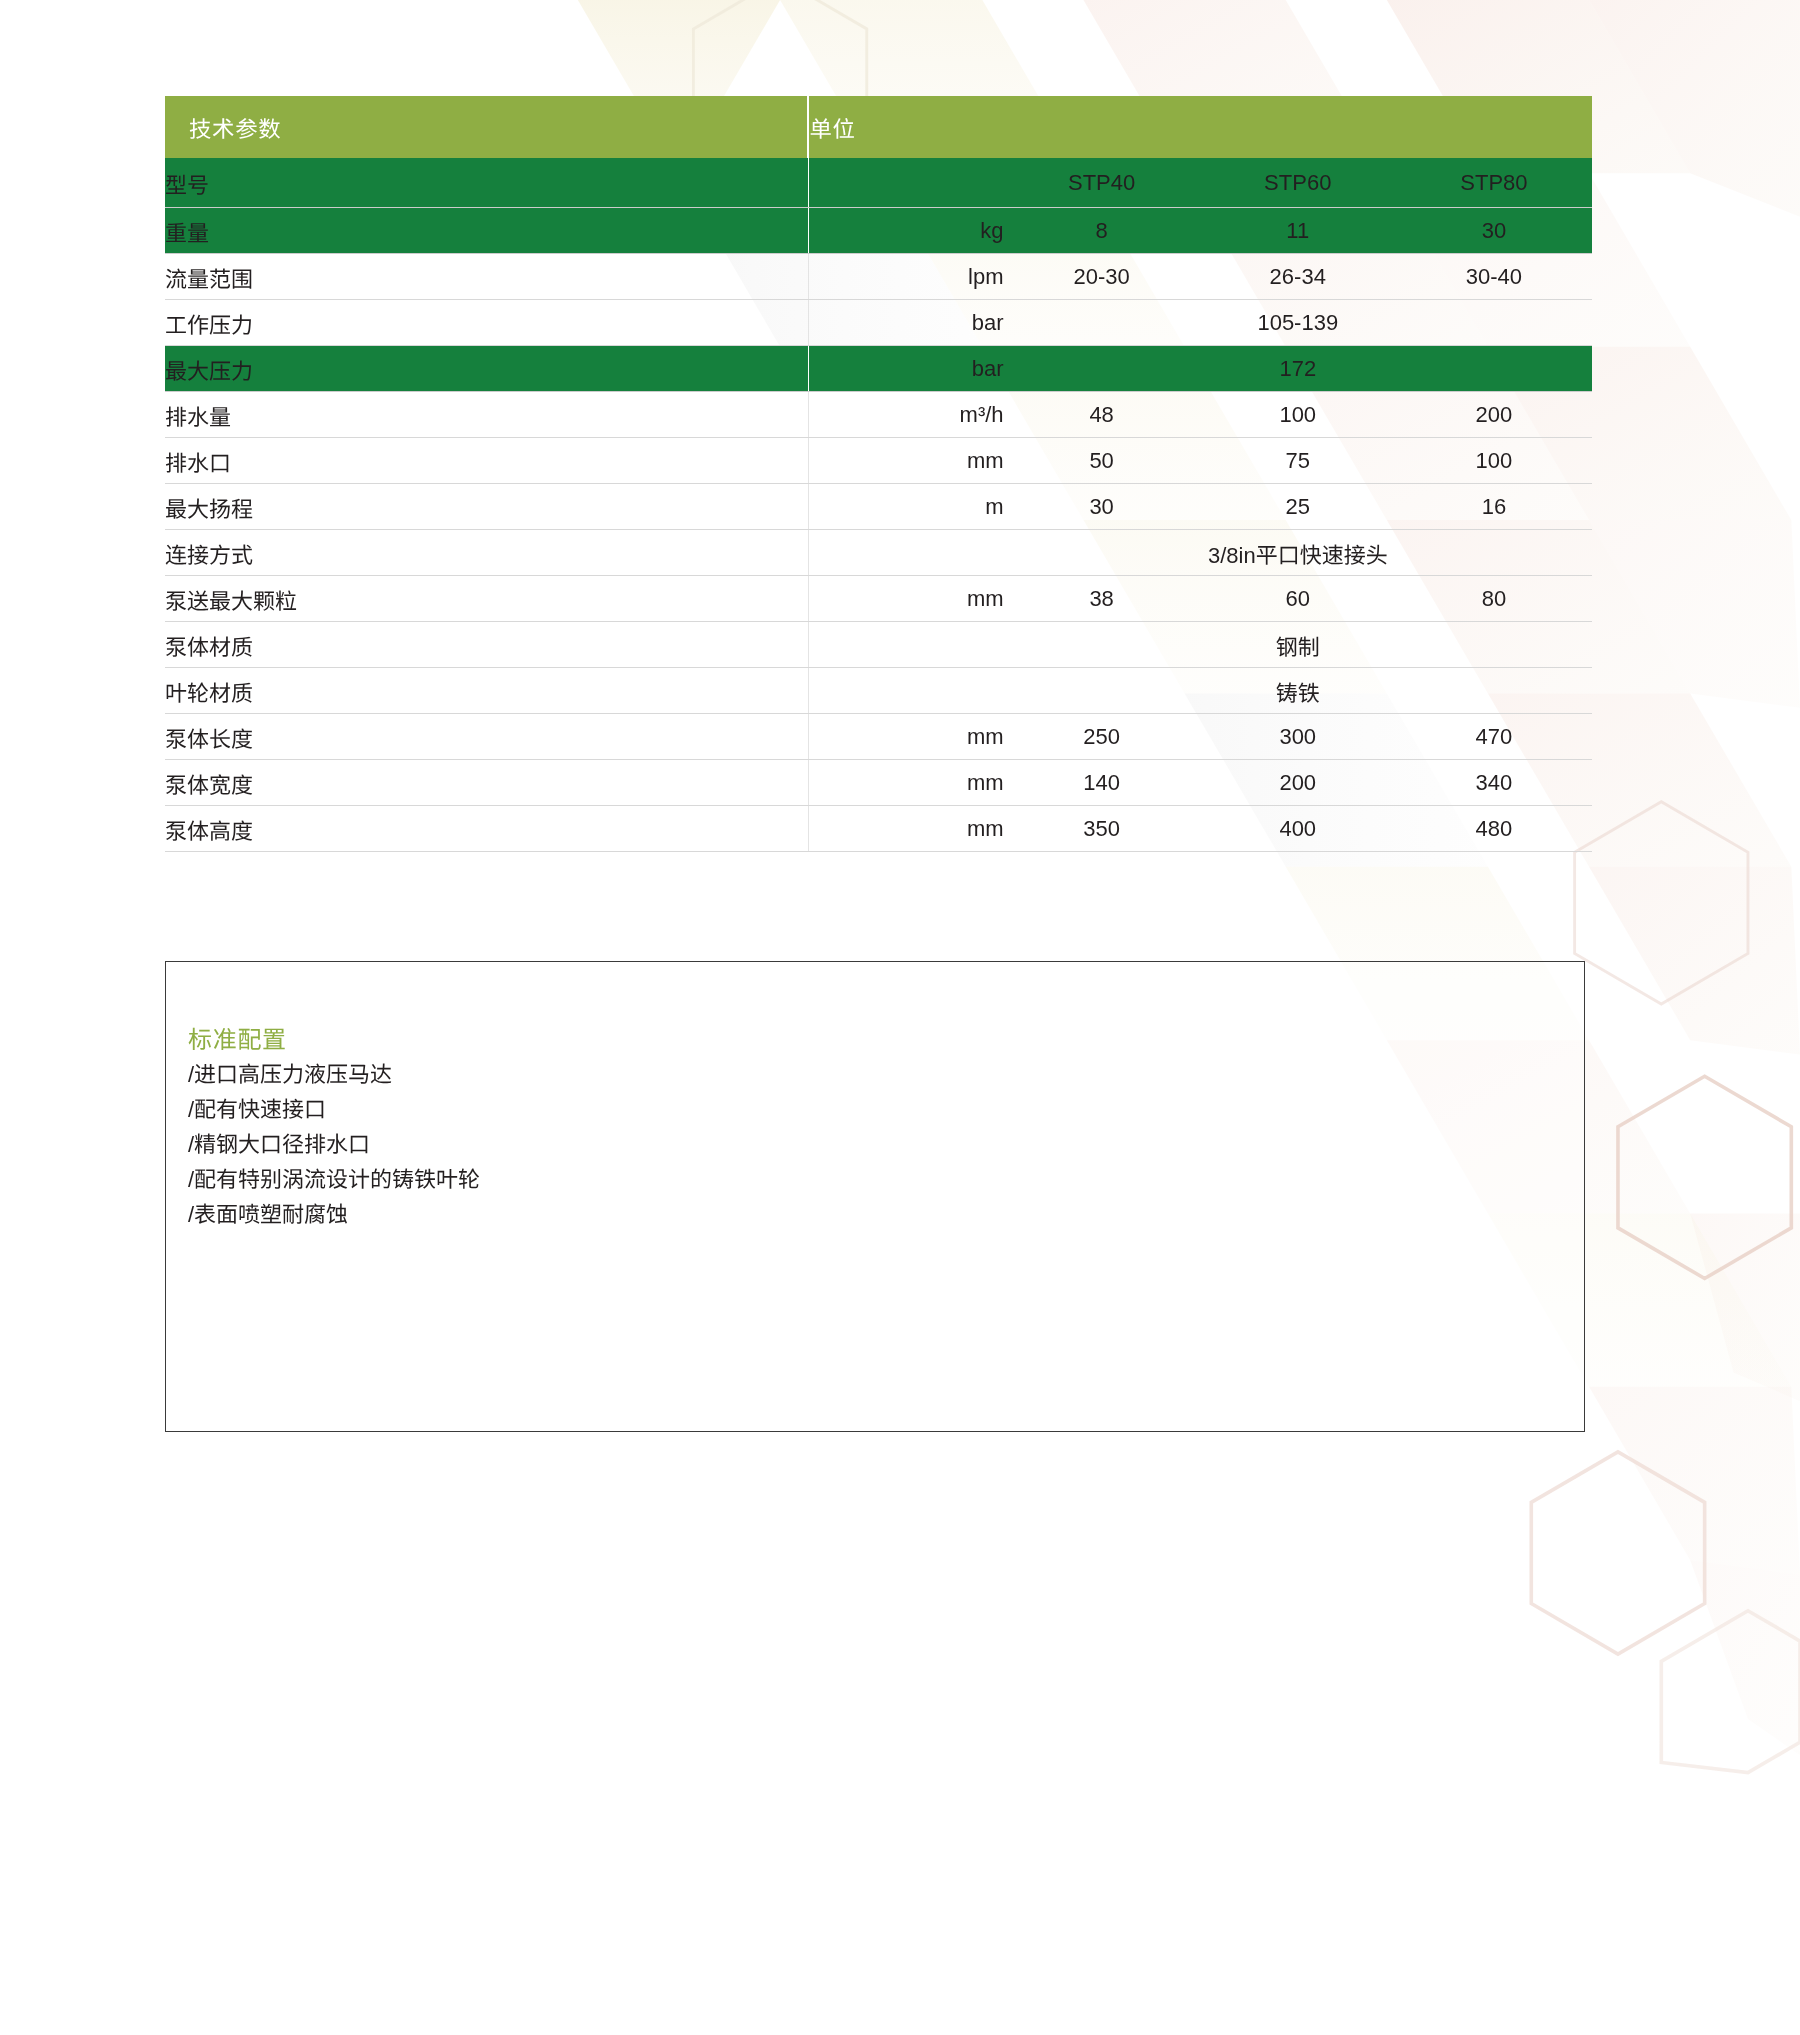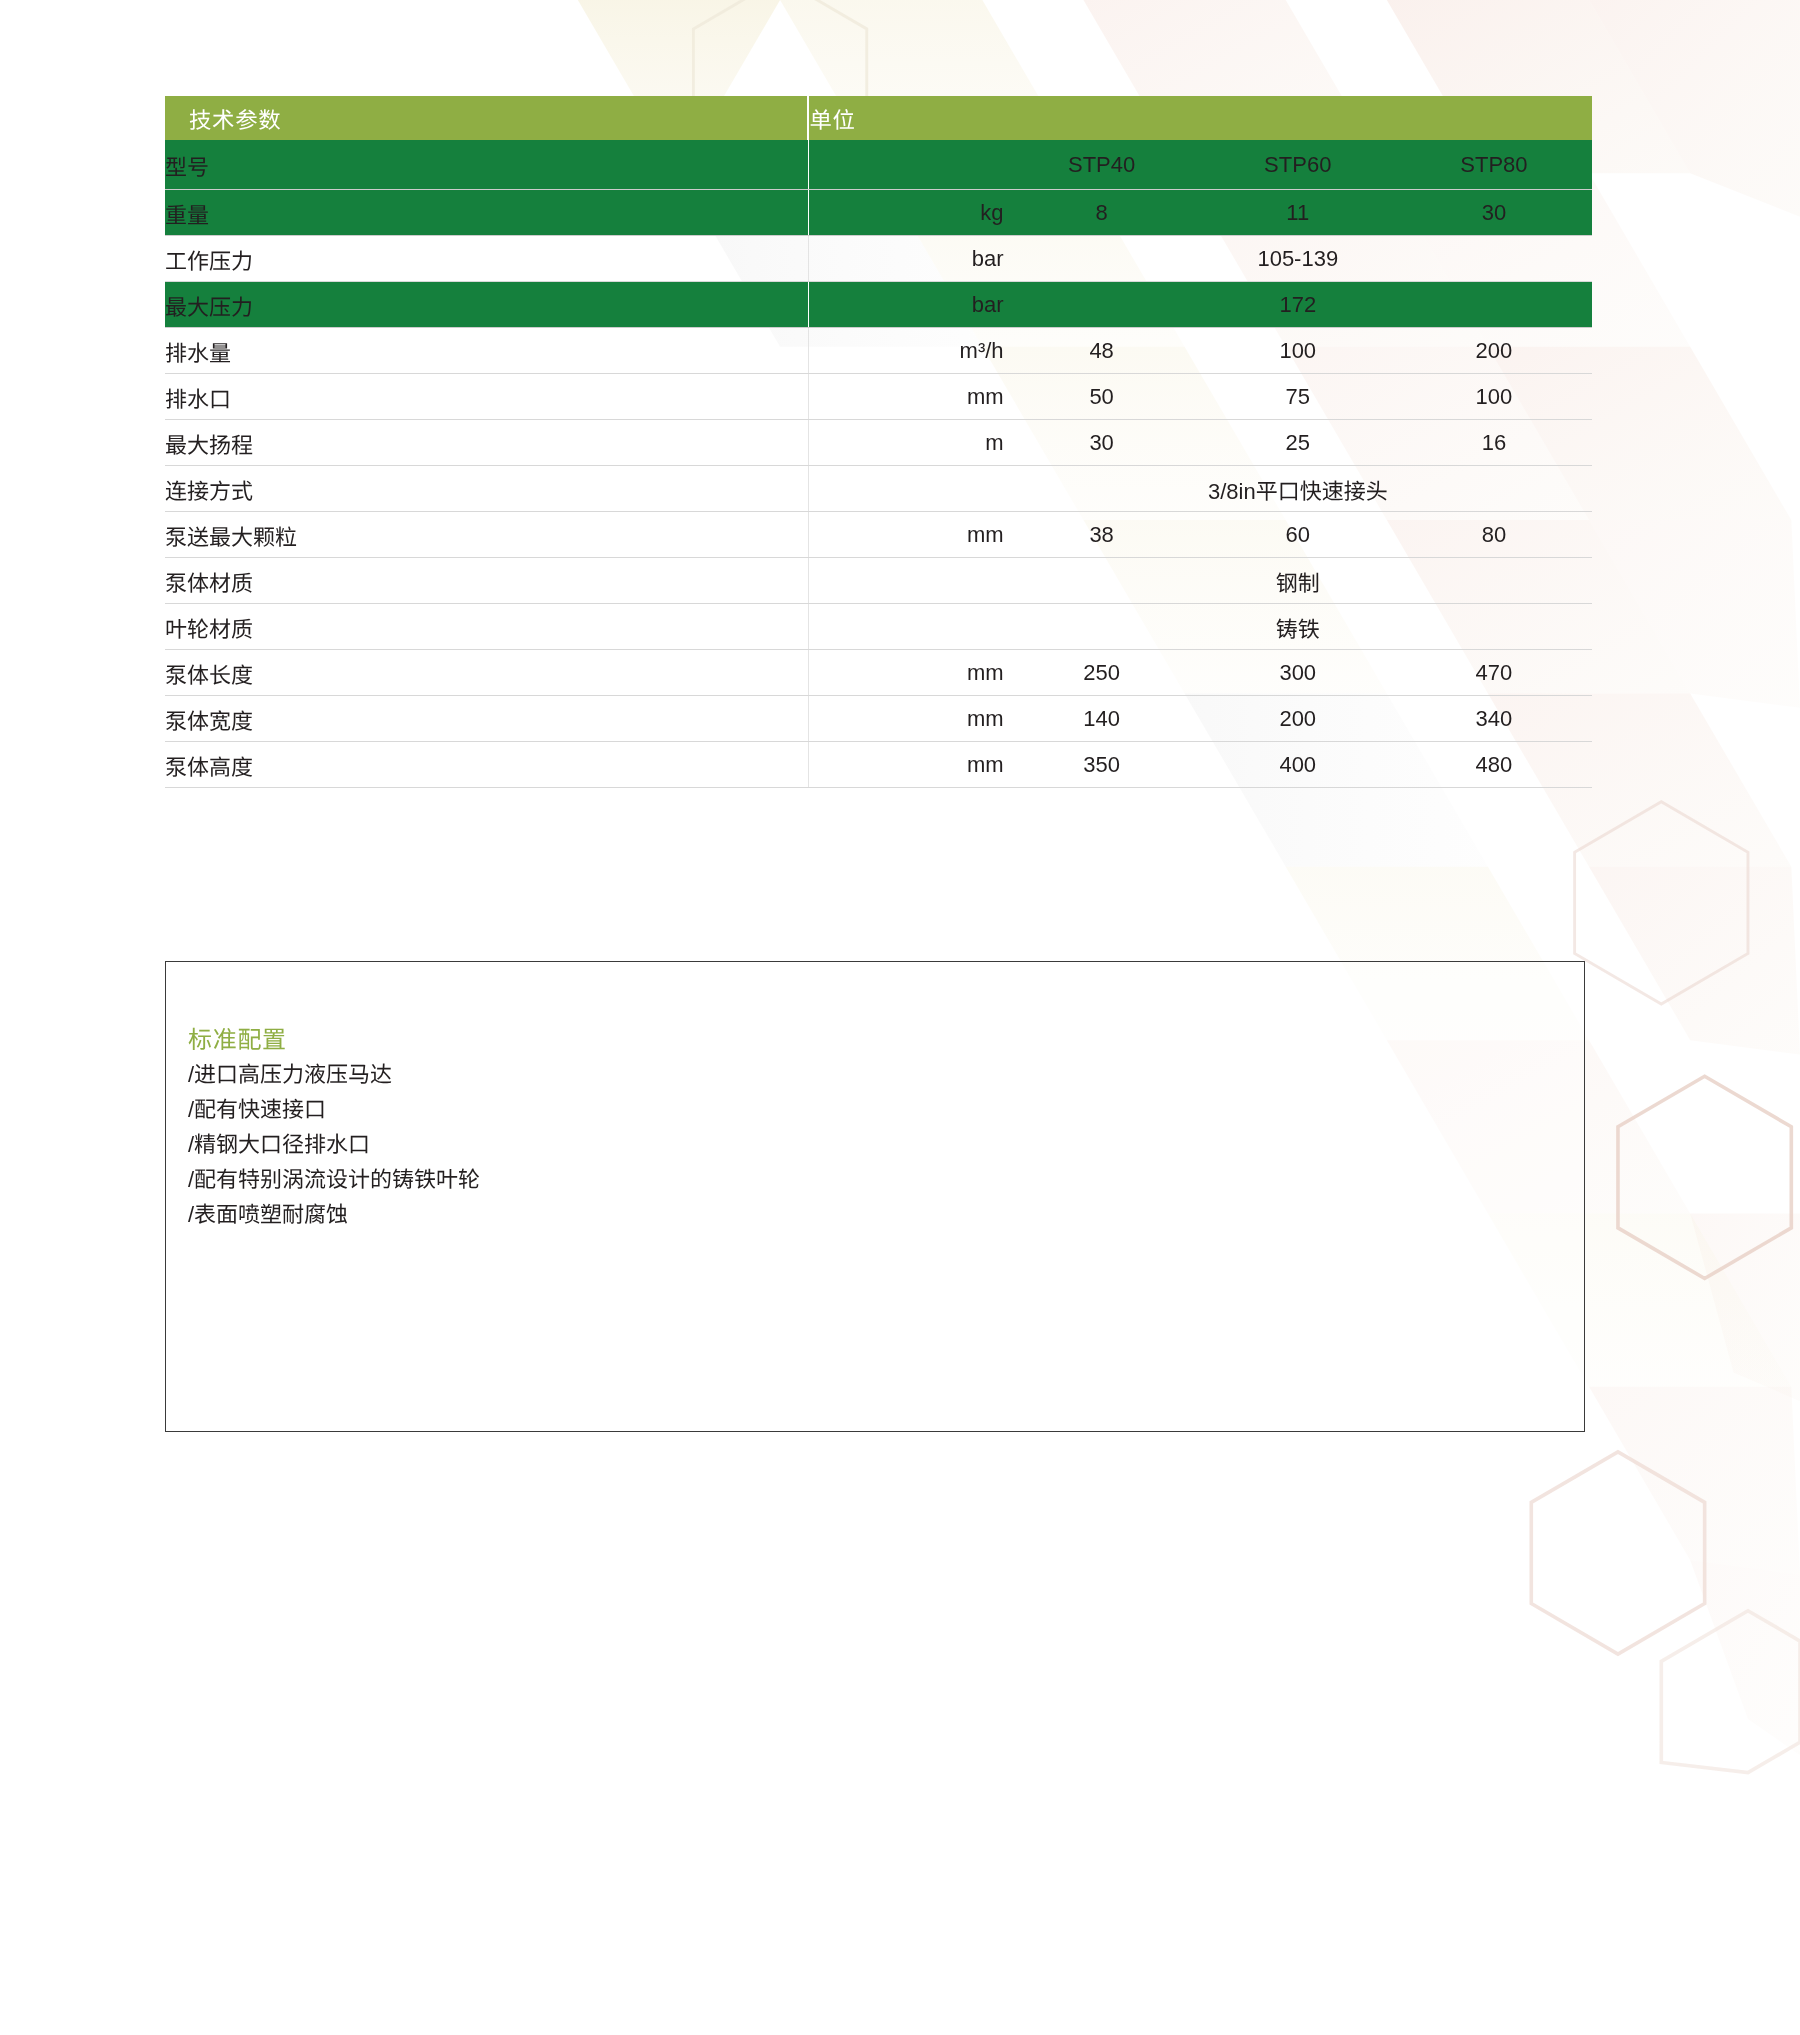--- a/index.html
+++ b/index.html
@@ -51,21 +51,21 @@
     padding: 0;
     margin: 0;
     font-weight: normal;
     vertical-align: middle;
   }
 
   
   tr.header-row th {
     background: #8fae44;
     color: #ffffff;
-    height: 44px;
+    height: 62px;
     font-size: 22.4px;
     letter-spacing: 0.7px;
   }
   tr.header-row th.h-param {
     text-align: left;
     padding-left: 24px;
     border-right: 2.2px solid #ffffff;
   }
   tr.header-row th.h-unit {
     text-align: left;
@@ -239,20 +239,27 @@
         </tr>
 
       <tr class="row shaded">
             <td class="param">重量</td>
             <td class="unit">kg</td>
             <td class="val">8</td>
             <td class="val">11</td>
             <td class="val">30</td>
           </tr>
           <tr class="row">
+            <td class="param">流量范围</td>
+            <td class="unit">lpm</td>
+            <td class="val">20-30</td>
+            <td class="val">26-34</td>
+            <td class="val">30-40</td>
+          </tr>
+          <tr class="row">
             <td class="param">工作压力</td>
             <td class="unit">bar</td>
             <td class="val-span" colspan="3">105-139</td>
           </tr>
           <tr class="row shaded">
             <td class="param">最大压力</td>
             <td class="unit">bar</td>
             <td class="val-span" colspan="3">172</td>
           </tr>
           <tr class="row">

